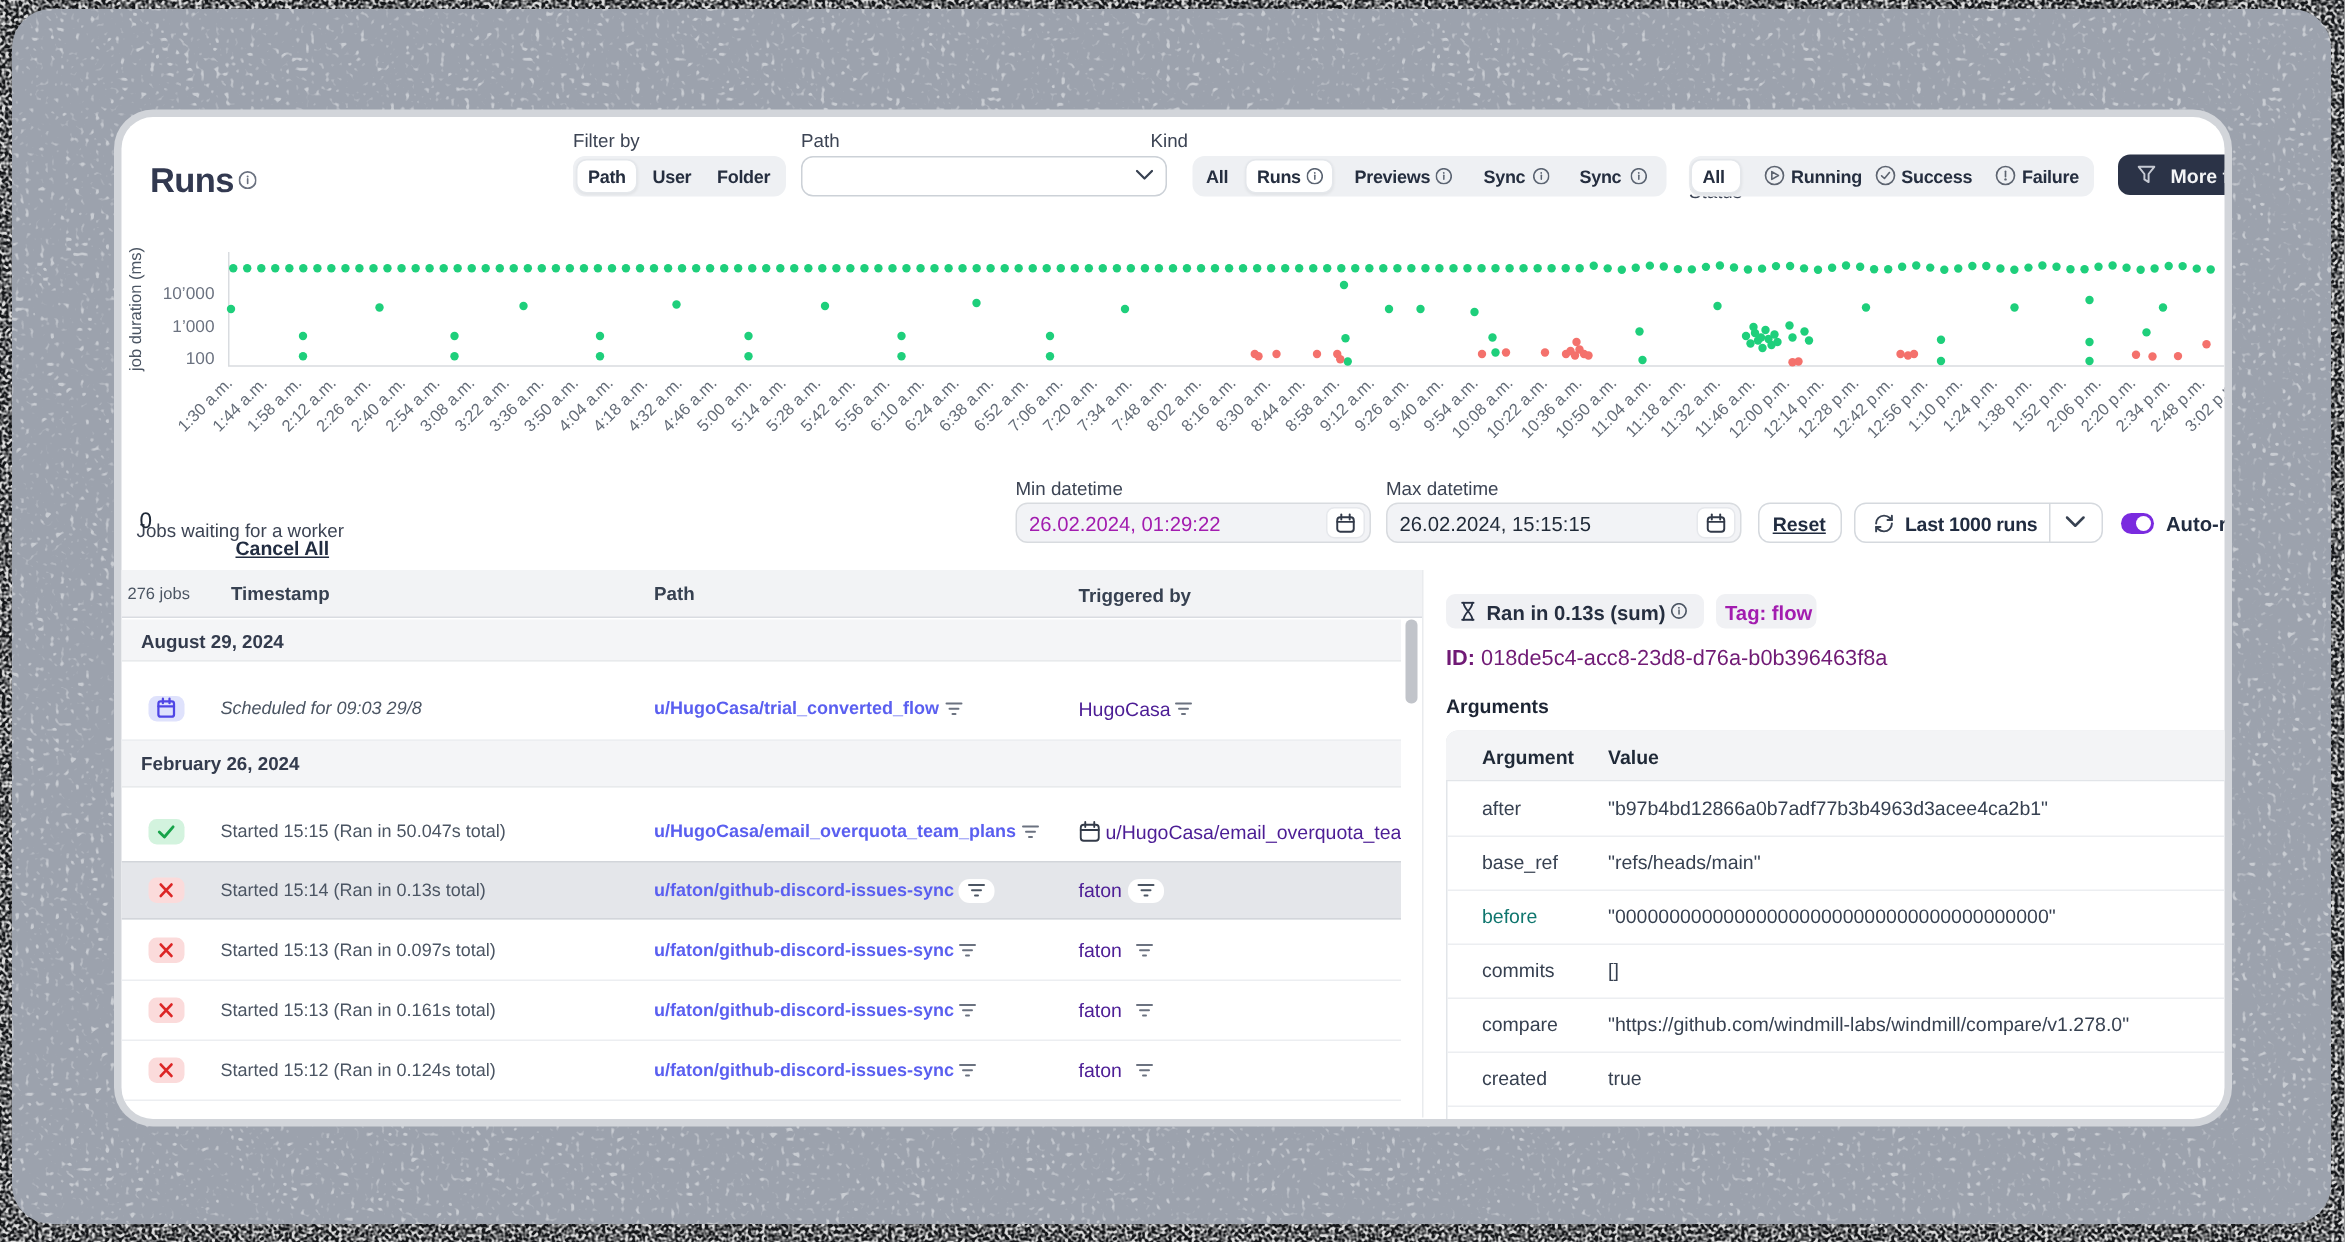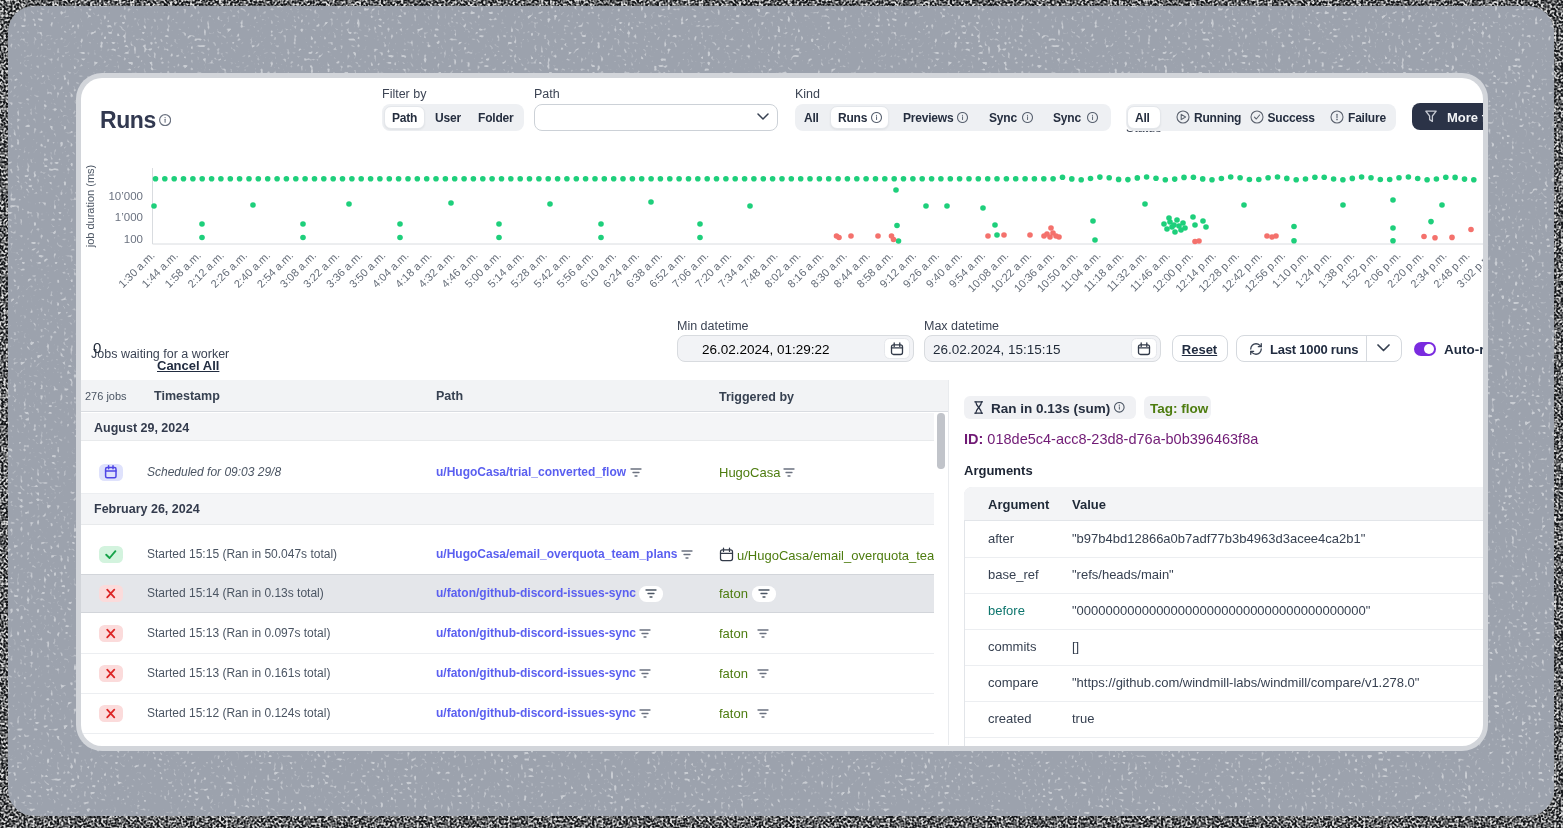--- a/index.html
+++ b/index.html
@@ -10,21 +10,21 @@
 .card { position:absolute; left:81px; top:77.5px; width:1401.5px; height:668px; border-radius:21px; background:#ffffff; overflow:hidden; }
 .lbl { font-size:12.5px; color:#3c4454; }
 .tabgroup { background:#eef0f3; border-radius:8px; }
 .pill { position:absolute; background:#fff; border:1px solid #e4e7eb; border-radius:7px; box-shadow:0 1px 2px rgba(0,0,0,0.06); }
 .tabtxt { font-size:12px; font-weight:700; color:#252e3f; white-space:nowrap; letter-spacing:-0.2px; }
 .inp { background:#f2f3f6; border:1px solid #d8dbdf; border-radius:8px; }
 .btn { background:#fff; border:1px solid #d5d9de; border-radius:8px; }
 .btxt { font-size:13px; font-weight:700; color:#212c40; white-space:nowrap; }
 .rowtxt { font-size:12px; color:#4b5563; white-space:nowrap; }
 .link { font-size:12px; font-weight:700; color:#5a5ff0; white-space:nowrap; }
-.dark { font-size:13px; color:#4d7c0f; white-space:nowrap; }
+.dark { font-size:13px; color:#4c1d95; white-space:nowrap; }
 .badge { background:#f0f1f4; border-radius:6px; }
 </style></head><body>
 <svg width="0" height="0" style="position:absolute">
 <defs>
 <filter id="nzA" x="0" y="0" width="100%" height="100%">
 <feTurbulence type="fractalNoise" baseFrequency="0.9" numOctaves="1" seed="11" stitchTiles="stitch"></feTurbulence>
 <feColorMatrix type="matrix" values="0 0 0 0 1  0 0 0 0 1  0 0 0 0 1  2 2 2 0 -2.6"></feColorMatrix>
 </filter>
 <filter id="nzB" x="0" y="0" width="100%" height="100%">
 <feTurbulence type="fractalNoise" baseFrequency="0.9" numOctaves="1" seed="23" stitchTiles="stitch"></feTurbulence>
@@ -47,21 +47,21 @@
 <div class="halo"></div>
 <div class="card">
 <div class="abs " style="left:19.0px;top:29.5px;font-size:23px;font-weight:700;color:#323950;letter-spacing:-0.4px;">Runs</div>
     <svg style="position:absolute;left:77.9px;top:36.4px" width="12" height="12" viewBox="0 0 12 12">
       <circle cx="6.1" cy="6.1" r="5.5" fill="none" stroke="#6b7280" stroke-width="1.2"></circle>
       <circle cx="6.1" cy="3.6" r="0.66" fill="#6b7280"></circle>
       <rect x="5.55" y="4.72" width="1.10" height="4.12" rx="0.55" fill="#6b7280"></rect>
     </svg>
     <div class="abs lbl" style="left:301.0px;top:9.5px;">Filter by</div>
     <div class="abs lbl" style="left:453.0px;top:9.5px;">Path</div>
-    <div class="abs lbl" style="left:714.0px;top:9.5px;">Kind</div>
+    <div class="abs lbl" style="left:686px;top:9.5px;">Kind</div>
     <div class="abs lbl" style="left:1045.0px;top:11px;margin-top:32px;">Status</div>
     <div class="abs tabgroup" style="left:301.0px;top:26.5px;width:142.0px;height:26.5px;"></div>
     <div class="abs pill" style="left:302.5px;top:28.0px;width:41.0px;height:23.5px;"></div>
     <div class="abs tabtxt" style="left:311.0px;top:33.0px;">Path</div>
     <div class="abs tabtxt" style="left:354.0px;top:33.0px;">User</div>
     <div class="abs tabtxt" style="left:397.0px;top:33.0px;">Folder</div>
     <div class="abs " style="left:453.0px;top:26.5px;width:244.0px;height:26.5px;background:#fff;border:1px solid #ccd1d7;border-radius:8px;"></div>
     <svg style="position:absolute;left:676.0px;top:35.5px" width="12" height="8.0" viewBox="0 0 12 8.0">
       <path d="M1 1 L6.0 6.0 L11 1" fill="none" stroke="#374151" stroke-width="1.5" stroke-linecap="round" stroke-linejoin="round"></path>
     </svg>
@@ -403,21 +403,21 @@
         <text x="1447.4" y="256" font-size="11" fill="#646c78" text-anchor="end" transform="rotate(-45 1447.4 256)">2:34 p.m.</text>
         <text x="1470.5" y="256" font-size="11" fill="#646c78" text-anchor="end" transform="rotate(-45 1470.5 256)">2:48 p.m.</text>
         <text x="1493.6" y="256" font-size="11" fill="#646c78" text-anchor="end" transform="rotate(-45 1493.6 256)">3:02 p.m.</text>
       </svg></div>
     <div class="abs lbl" style="left:10.0px;top:242.5px;margin-top:27px;">Jobs waiting for a worker</div>
     <div class="abs " style="left:12.0px;top:261.5px;font-size:15px;color:#1f2937;">0</div>
     <div class="abs btxt" style="left:76.0px;top:280px;text-decoration:underline;">Cancel All</div>
     <div class="abs lbl" style="left:596.0px;top:241.0px;">Min datetime</div>
     <div class="abs lbl" style="left:843.0px;top:241.0px;">Max datetime</div>
     <div class="abs inp" style="left:596.0px;top:257.5px;width:237.0px;height:27.0px;"></div>
-    <div class="abs " style="left:621px;top:264.0px;font-size:13.5px;color:#000000;">26.02.2024, 01:29:22</div>
+    <div class="abs " style="left:605.0px;top:264.0px;font-size:13.5px;color:#a21caf;">26.02.2024, 01:29:22</div>
     <div class="abs " style="left:802.5px;top:260.8px;width:26.0px;height:20.8px;background:#fff;border:1px solid #e6e8ec;border-radius:5.5px;"></div>
     <svg style="position:absolute;left:808.5px;top:264.1px" width="14" height="14" viewBox="0 0 14 14">
       <g fill="none" stroke="#323a49" stroke-width="1.3" stroke-linecap="round">
         <rect x="1.5" y="2.8" width="11" height="9.7" rx="2"></rect>
         <line x1="4.2" y1="1" x2="4.2" y2="4.4"></line>
         <line x1="9.8" y1="1" x2="9.8" y2="4.4"></line>
         <line x1="1.5" y1="5.9" x2="12.5" y2="5.9"></line>
       </g>
     </svg>
     <div class="abs inp" style="left:843.0px;top:257.5px;width:237.0px;height:27.0px;"></div>
@@ -609,21 +609,21 @@
         <path d="M7.6 0.8 C7.6 5.5 1.8 7.5 1.8 12.2"></path>
       </g>
     </svg>
     <div class="abs " style="left:910.0px;top:323.0px;font-size:13.5px;font-weight:700;color:#252e3f;white-space:nowrap;">Ran in 0.13s (sum)</div>
     <svg style="position:absolute;left:1032.7px;top:324.6px" width="11" height="11" viewBox="0 0 11 11">
       <circle cx="5.3" cy="5.3" r="4.8" fill="none" stroke="#4b5563" stroke-width="1.1"></circle>
       <circle cx="5.3" cy="3.2" r="0.60" fill="#4b5563"></circle>
       <rect x="4.87" y="4.15" width="0.96" height="3.60" rx="0.48" fill="#4b5563"></rect>
     </svg>
     <div class="abs badge" style="left:1062.5px;top:318.5px;width:67.5px;height:22.5px;"></div>
-    <div class="abs " style="left:1069.0px;top:323.0px;font-size:13.5px;font-weight:700;color:#4d7c0f;white-space:nowrap;text-align:right;">Tag: flow</div>
+    <div class="abs " style="left:1069.0px;top:323.0px;font-size:13.5px;font-weight:700;color:#a21caf;white-space:nowrap;text-align:right;">Tag: flow</div>
     <div class="abs " style="left:883.0px;top:353.0px;font-size:14.5px;color:#701a75;white-space:nowrap;"><b>ID:</b> 018de5c4-acc8-23d8-d76a-b0b396463f8a</div>
     <div class="abs " style="left:883.0px;top:385.5px;font-size:13px;font-weight:700;color:#1c2433;">Arguments</div>
     <div class="abs " style="left:883.0px;top:409.5px;width:530.0px;height:260.0px;border:1px solid #e2e5e9;border-radius:8px 8px 0 0;"></div>
     <div class="abs " style="left:883.0px;top:409.5px;width:530.0px;height:33.5px;background:#f3f4f6;border-bottom:1px solid #e2e5e9;border-radius:8px 8px 0 0;"></div>
     <div class="abs " style="left:907.0px;top:419.0px;font-size:13px;font-weight:700;color:#1f2937;">Argument</div>
     <div class="abs " style="left:991.0px;top:419.0px;font-size:13px;font-weight:700;color:#1f2937;">Value</div>
     <div class="abs " style="left:907.0px;top:453.5px;font-size:13px;color:#374151;white-space:nowrap;">after</div>
     <div class="abs " style="left:991.0px;top:453.5px;font-size:13px;color:#374151;white-space:nowrap;">"b97b4bd12866a0b7adf77b3b4963d3acee4ca2b1"</div>
     <div class="abs " style="left:883.5px;top:479.0px;width:529.0px;height:0.5px;border-top:1px solid #eceef1;"></div>
     <div class="abs " style="left:907.0px;top:489.5px;font-size:13px;color:#374151;white-space:nowrap;">base_ref</div>

